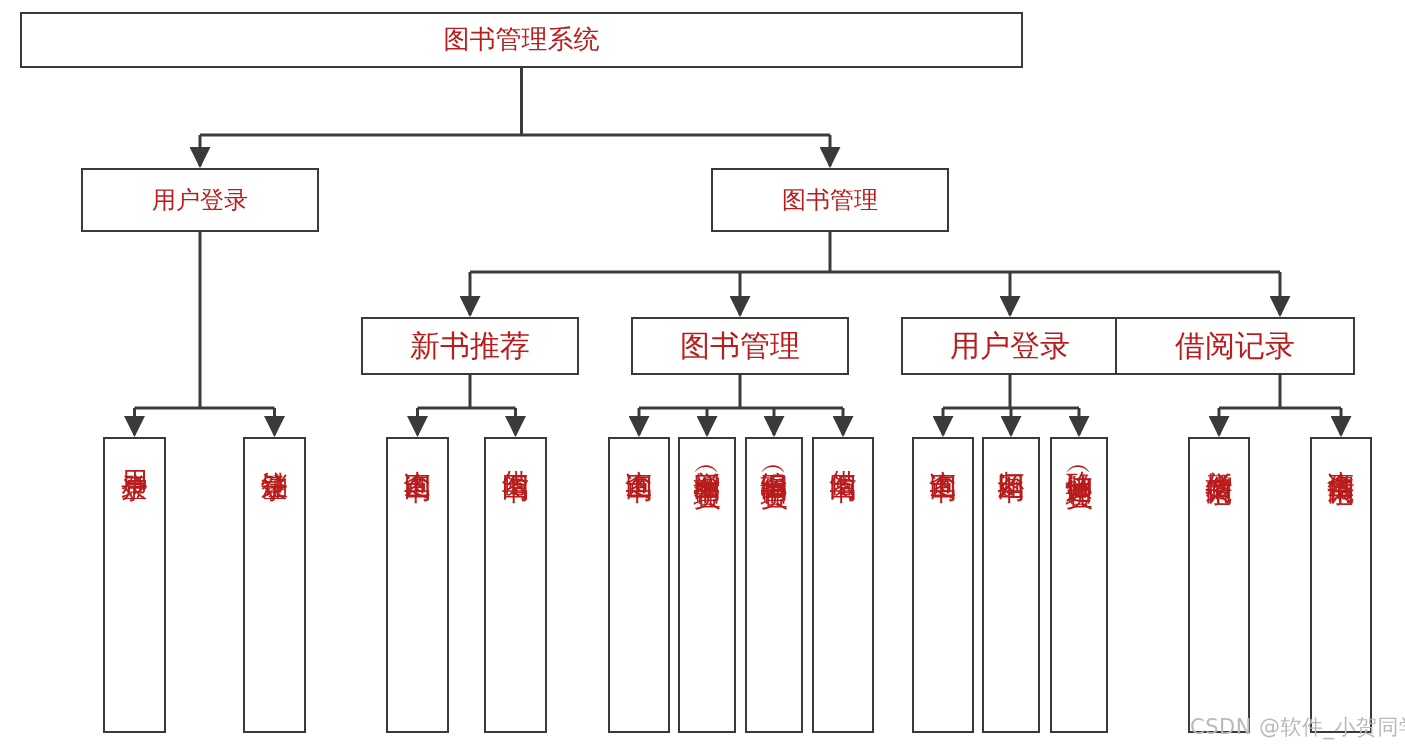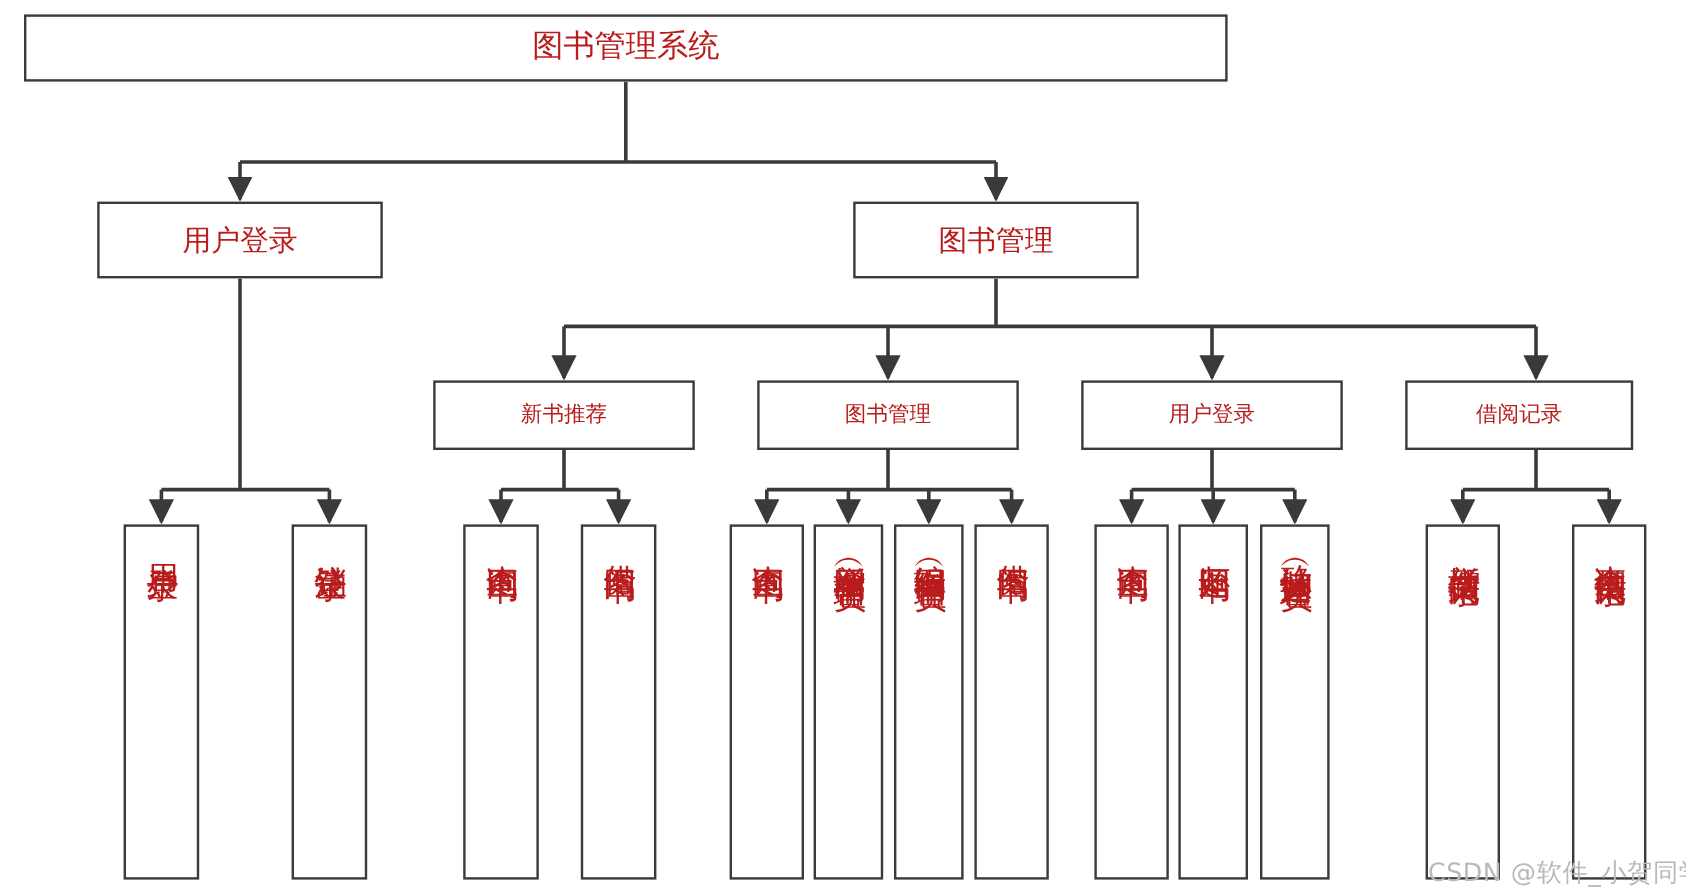--- a/index.html
+++ b/index.html
@@ -37,21 +37,21 @@
     z-index: 2;
   }
   .node-label {
     color: #b91c1c;
     line-height: 1.12;
     text-align: center;
     white-space: nowrap;
   }
   .node.level-0 .node-label { font-size: 26px; }
   .node.level-1 .node-label { font-size: 24px; }
-  .node.level-2 .node-label { font-size: 18px; }
+  .node.level-2 .node-label { font-size: 30px; }
   .node.leaf .node-label {
     writing-mode: vertical-rl;
     text-orientation: upright;
     font-size: 27px;
     letter-spacing: 2px;
     white-space: nowrap;
   }
   .node.leaf {
     align-items: flex-start;
     justify-content: center;
@@ -126,21 +126,21 @@
       </div>
       <div class="node level-2" style="left: 361px; top: 317px; width: 218px; height: 58px;">
         <div class="node-label">新书推荐</div>
       </div>
       <div class="node level-2" style="left: 631px; top: 317px; width: 218px; height: 58px;">
         <div class="node-label">图书管理</div>
       </div>
       <div class="node level-2" style="left: 901px; top: 317px; width: 218px; height: 58px;">
         <div class="node-label">用户登录</div>
       </div>
-      <div class="node level-2" style="left: 1171px; top: 317px; width: 190px; height: 58px;">
+      <div class="node level-2" style="left: 1115px; top: 317px; width: 240px; height: 58px;">
         <div class="node-label">借阅记录</div>
       </div>
       <div class="node level-3 leaf" style="left: 103px; top: 437px; width: 63px; height: 296px;">
         <div class="node-label">用户登录</div>
       </div>
       <div class="node level-3 leaf" style="left: 243px; top: 437px; width: 63px; height: 296px;">
         <div class="node-label">注销登录</div>
       </div>
       <div class="node level-3 leaf" style="left: 386px; top: 437px; width: 63px; height: 296px;">
         <div class="node-label">查询图书</div>

